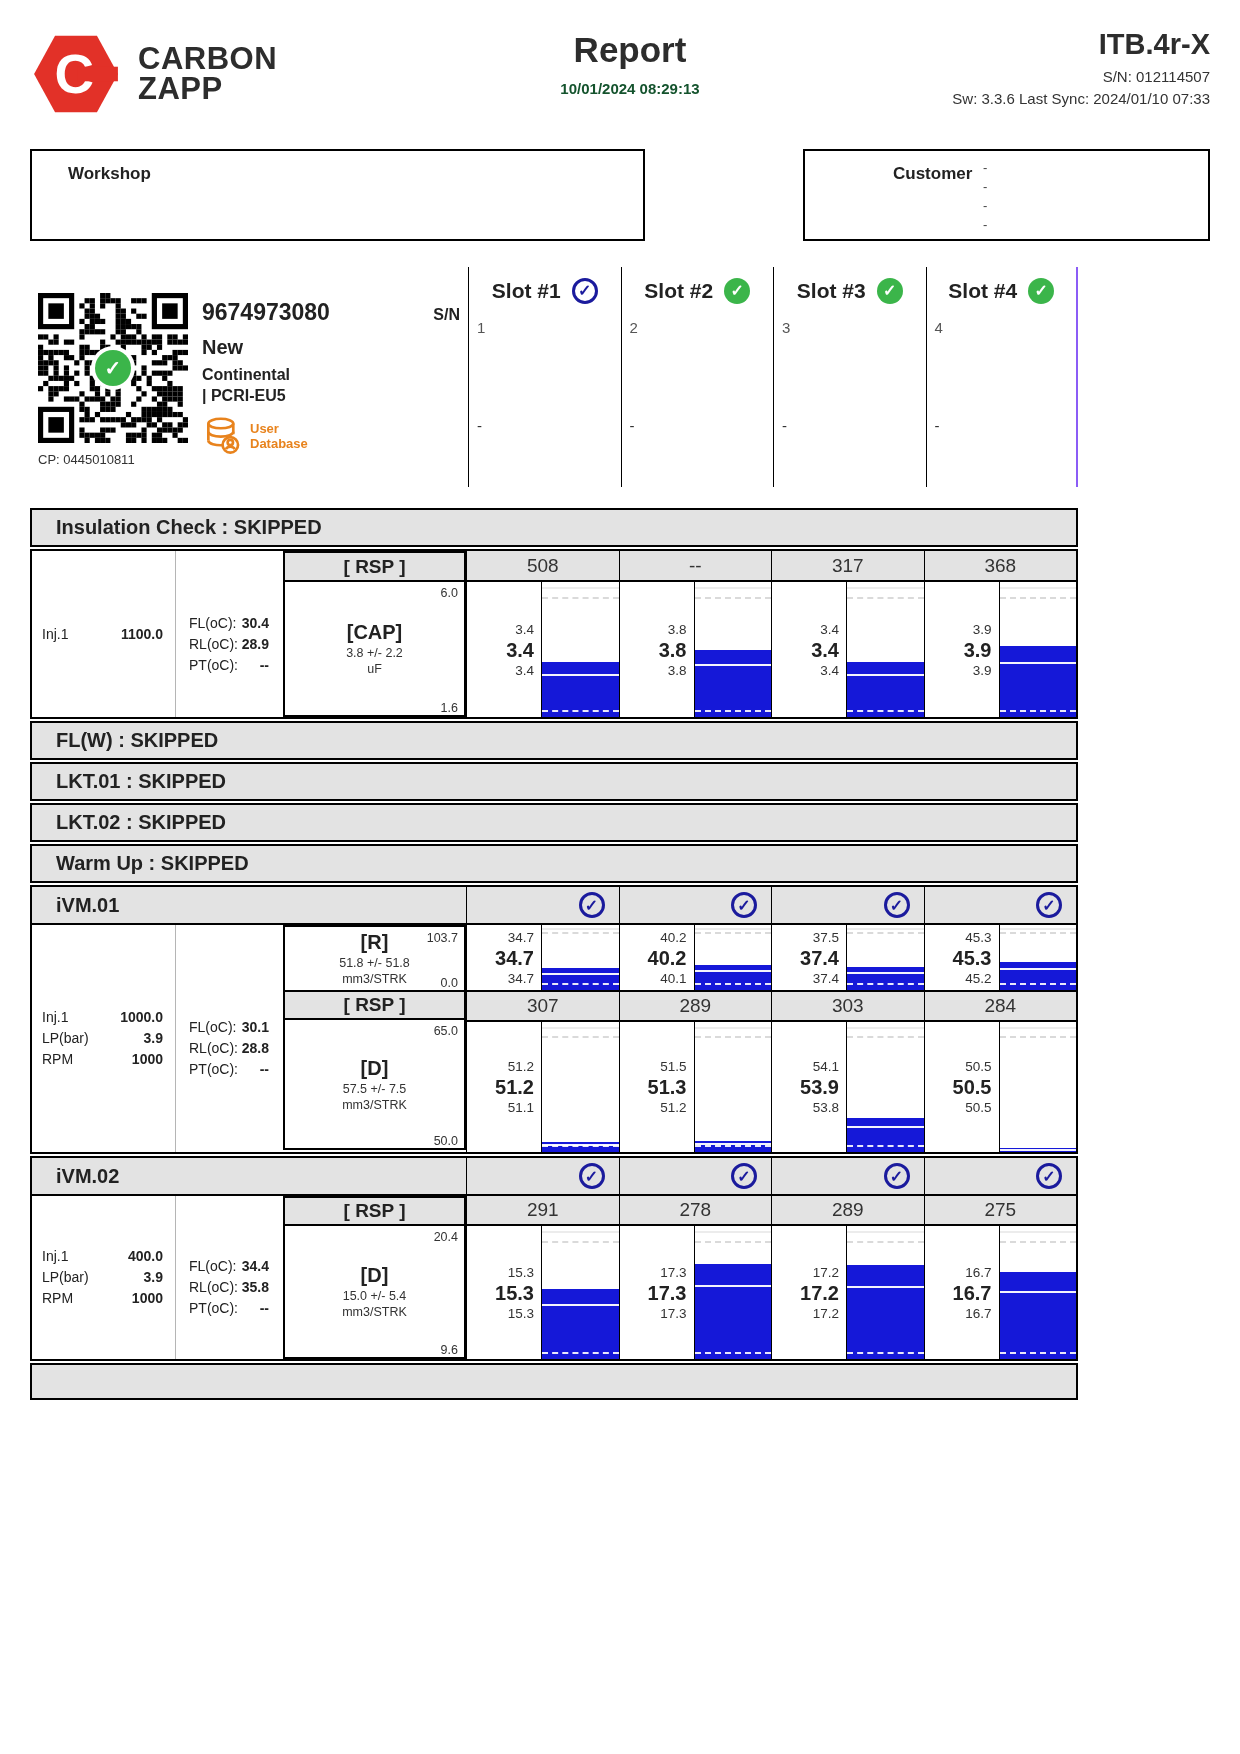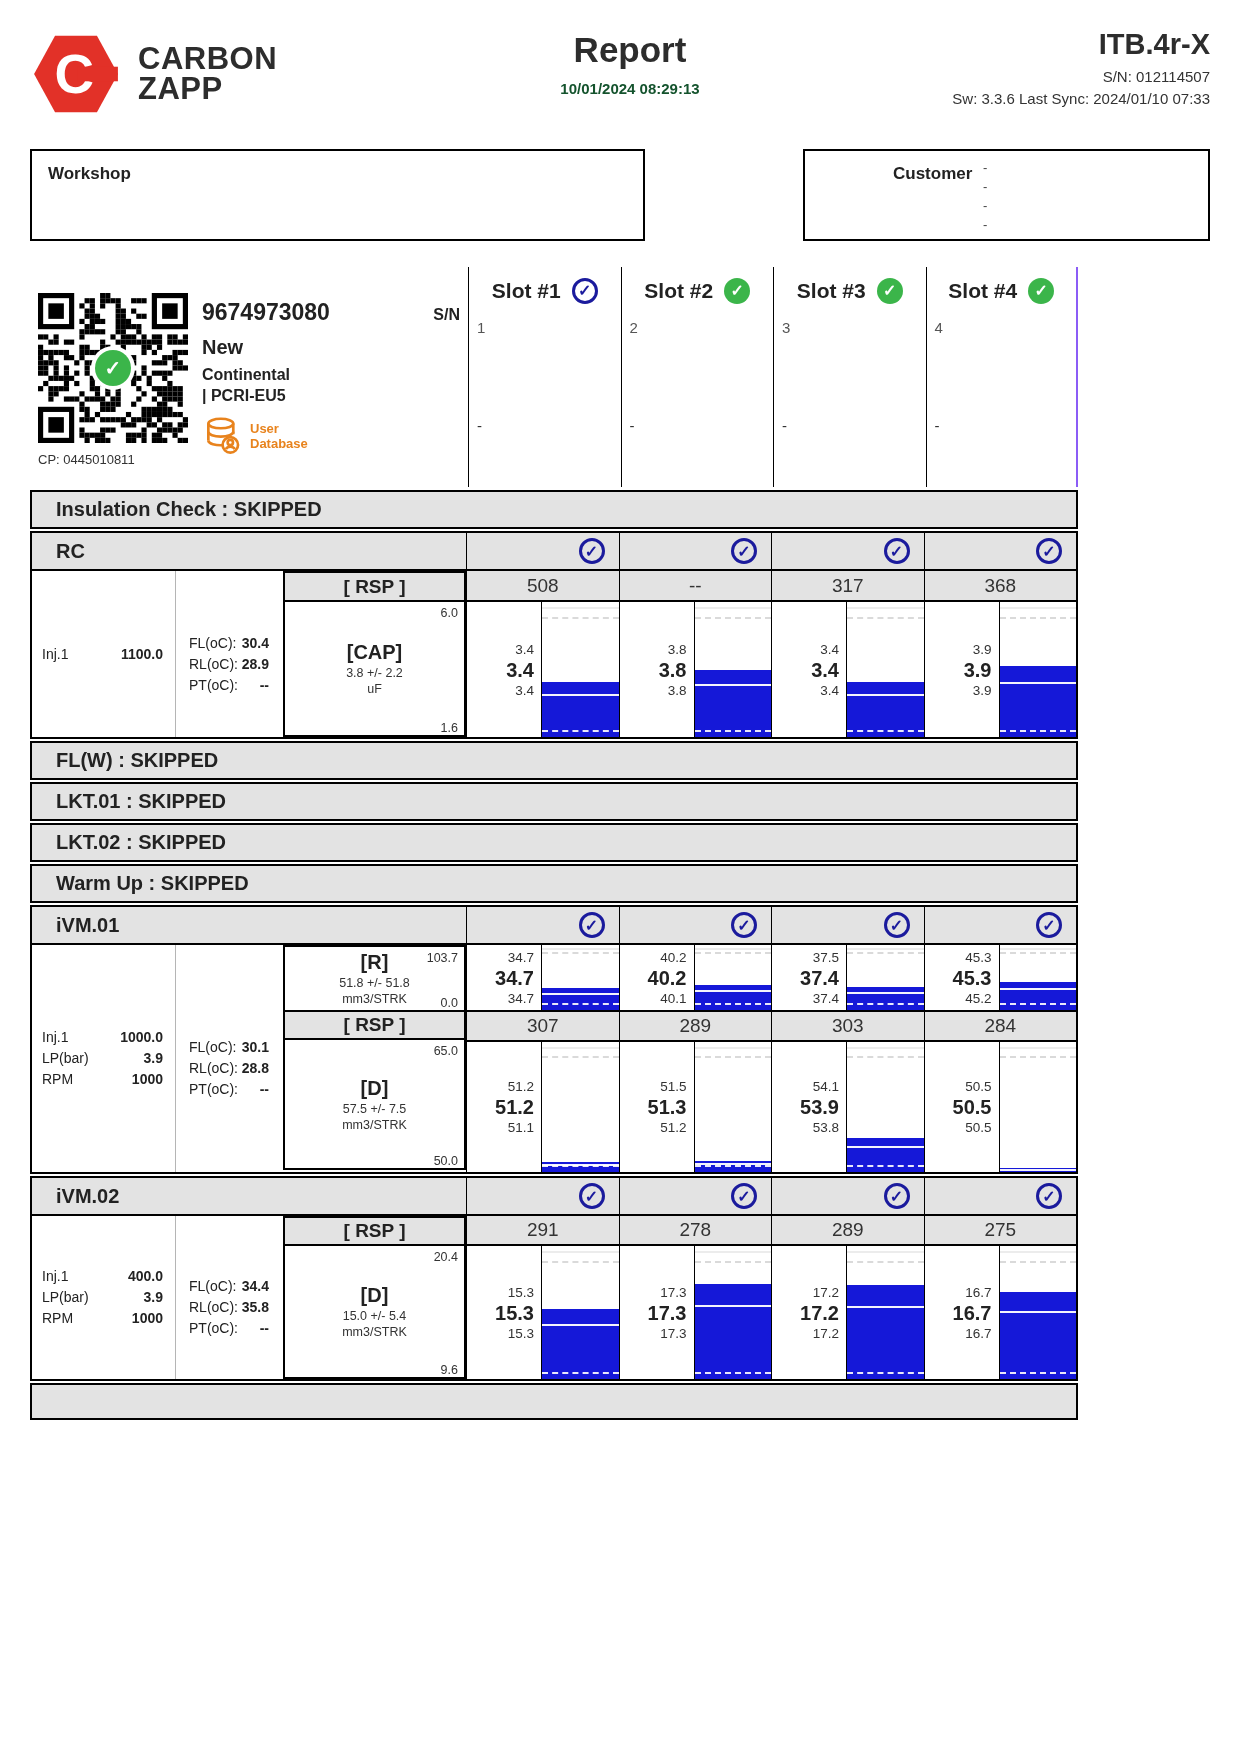--- a/index.html
+++ b/index.html
@@ -17,21 +17,21 @@
   .rpt-title { font-size: 35px; font-weight: bold; color: #2d2d2d; }
   .rpt-date { font-size: 15px; font-weight: bold; margin-top: 10px; color: #14532d; }
   .hdr-right { width: 340px; text-align: right; padding-top: 2px; }
   .model { font-size: 29px; font-weight: bold; color: #2d2d2d; }
   .serial { font-size: 15px; margin-top: 7px; color: #333; }
   .sw { font-size: 15px; margin-top: 5px; color: #333; }
   
   .boxes { display: flex; justify-content: space-between; margin: 27px 30px 0 30px; }
   .wbox { width: 615px; height: 92px; border: 2px solid #000; position: relative; }
   .cbox { width: 407px; height: 92px; border: 2px solid #000; position: relative; }
-  .box-label { position: absolute; left: 16px; top: 13px; font-weight: bold; font-size: 17px; }
+  .box-label { position: absolute; left: 36px; top: 13px; font-weight: bold; font-size: 17px; }
   .cbox .box-label { left: 88px; }
   .clines { position: absolute; left: 178px; top: 7px; font-size: 13px; color: #444; line-height: 19px; }
   
   .tbl { margin: 26px 30px 0 30px; width: 1048px; }
   .top-grid { display: flex; height: 220px; }
   .id-cell { width: 438px; position: relative; }
   .slot-col { width: 152.5px; border-left: 1px solid #000; position: relative; }
   .slot-col.last { border-right: 2px solid #8b5cf6; }
   .slot-head { height: 47px; display: flex; align-items: center; justify-content: center; gap: 11px; font-weight: bold; font-size: 21px; }
   .slot-num { position: absolute; top: 52px; left: 8px; font-size: 15px; color: #555; }
@@ -53,21 +53,21 @@
   .snl { font-size: 16px; font-weight: bold; }
   .cond { font-size: 20px; font-weight: bold; margin-top: 10px; }
   .brandname { font-size: 16px; font-weight: bold; margin-top: 7px; }
   .family { font-size: 16px; font-weight: bold; margin-top: 3px; }
   .udb { display: flex; gap: 8px; margin-top: 12px; align-items: center; }
   .udb svg { width: 40px; height: 38px; }
   .udb-t { font-size: 13px; font-weight: bold; color: #e8831d; line-height: 15px; }
   
   .bar-skip { height: 39px; background: #e3e3e3; border: 2px solid #000; margin-top: 2px;
               display: flex; align-items: center; padding-left: 24px; font-size: 20px; font-weight: bold; }
-  .bar-skip.first { margin-top: 3px; }
+  .bar-skip.first { margin-top: 21px; }
   .bar-footer { height: 37px; background: #e3e3e3; border: 2px solid #000; margin-top: 2px; }
   
   .section { border: 2px solid #000; margin-top: 2px; }
   .sec-title-row { display: flex; background: #e3e3e3; border-bottom: 2px solid #000; }
   .rc .sec-title-row { height: 38px; } .ivm .sec-title-row { height: 38px; text-align: right; }
   .sec-title { width: 434px; display: flex; align-items: center; padding-left: 24px; font-size: 20px; font-weight: bold; }
   .scheck { width: 152.5px; border-left: 1px solid #000; position: relative; }
   .scheck .chk { position: absolute; right: 14px; top: 50%; transform: translateY(-50%); }
   .sec-body { display: flex; }
   .left-area { width: 434px; display: flex; }
@@ -546,35 +546,20 @@
           <span class="chk chk-green"></span>
         </div>
       <div class="slot-num">4</div>
       <div class="slot-dash">-</div>
     </div>
   </div>
 
   <div class="bar-skip first">Insulation Check : SKIPPED</div>
 
   <div class="section rc">
-    <div class="sec-title-row">
-      <div class="sec-title">RC</div>
-      <div class="scheck">
-          <span class="chk chk-blue"></span>
-        </div>
-      <div class="scheck">
-          <span class="chk chk-blue"></span>
-        </div>
-      <div class="scheck">
-          <span class="chk chk-blue"></span>
-        </div>
-      <div class="scheck">
-          <span class="chk chk-blue"></span>
-        </div>
-    </div>
     <div class="sec-body">
       <div class="left-area">
         <div class="info-cols">
           <div class="inj-col">
             <div class="pair">
                 <span>Inj.1</span>
                 <span class="pval">1100.0</span>
               </div>
           </div>
           <div class="temp-col">

